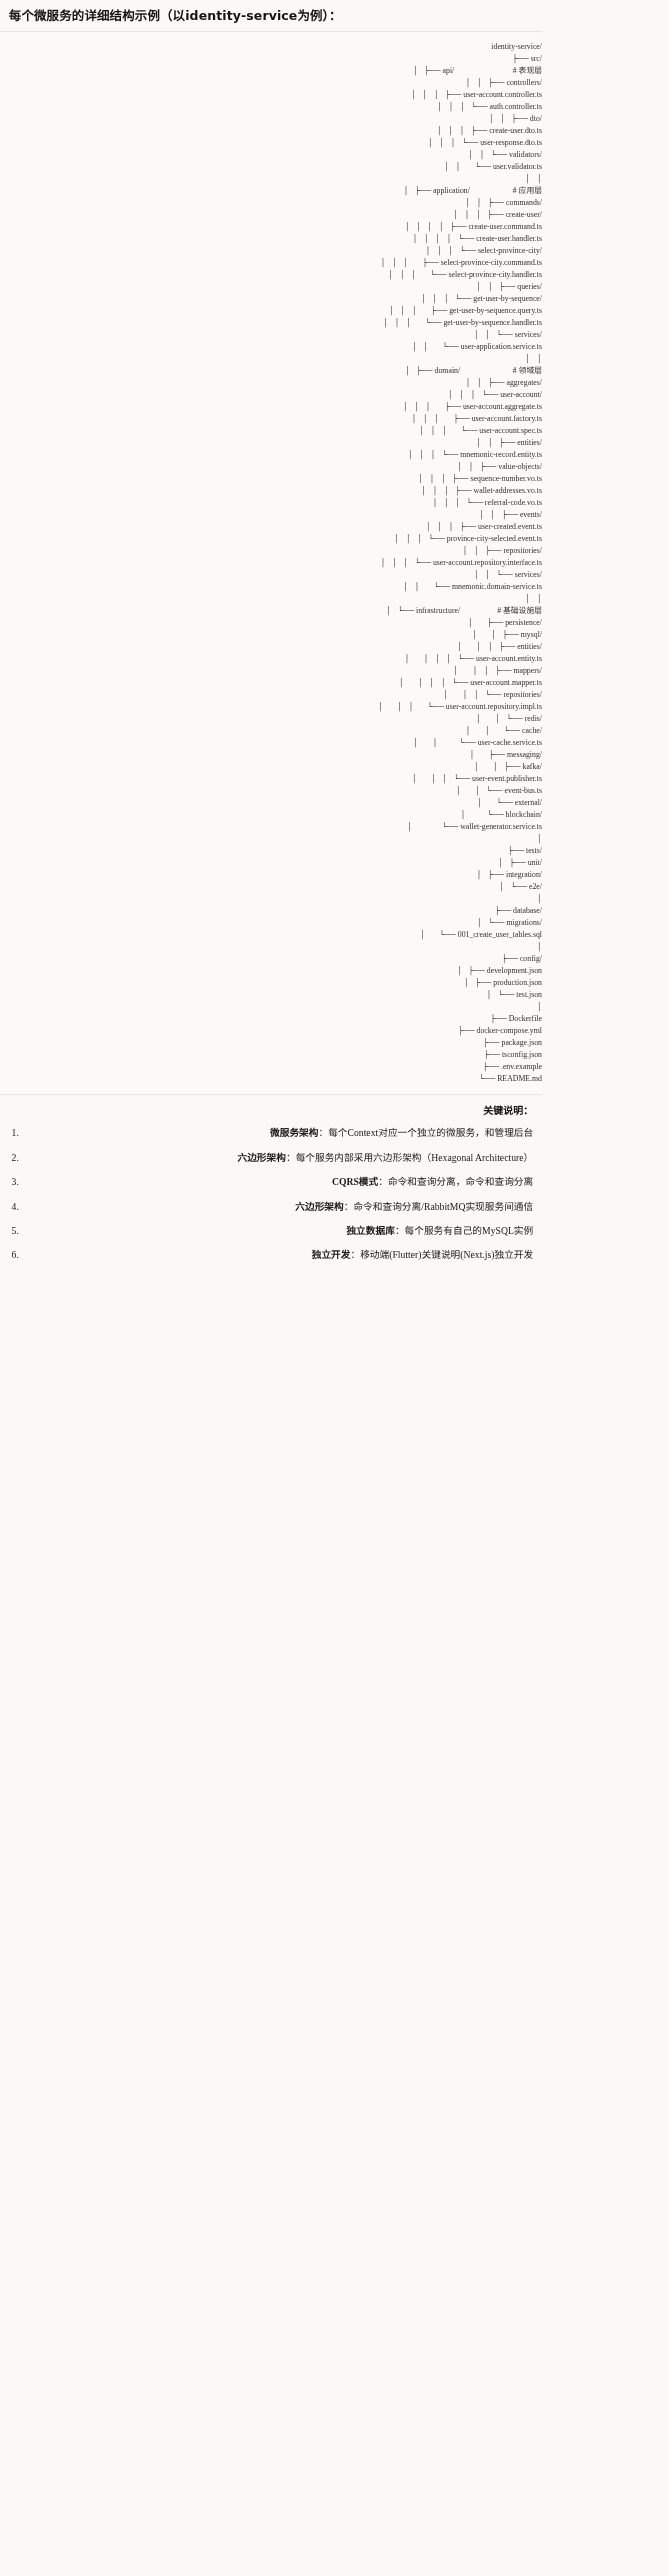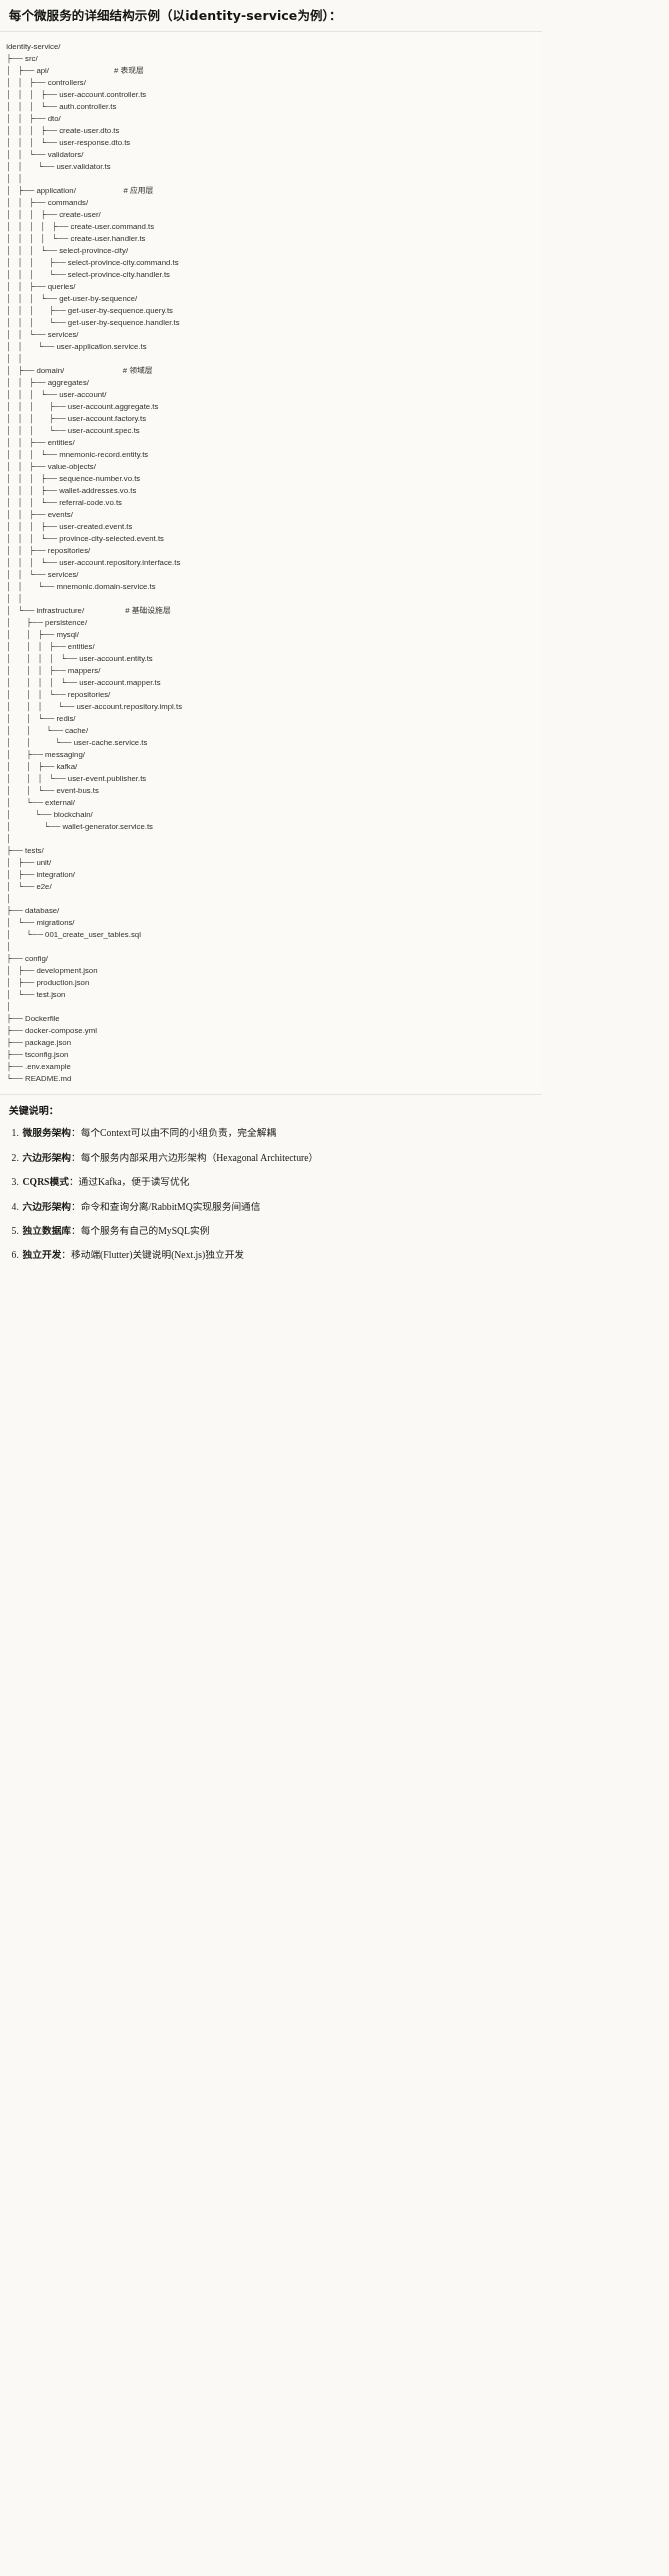--- a/index.html
+++ b/index.html
@@ -42,32 +42,34 @@
   
   .tree-block {
     background: #fbfaf7;
     margin: 0;
     padding: 8.8px 0 8.8px 6.3px;
     overflow: visible;
   }
   pre.tree {
     margin: 0;
     padding: 0;
-    font-family: Liberation Sans, sans-serif;
+    font-family: Liberation Serif, serif;
     font-size: 7.8px;
     line-height: 12px;
     color: #30302e;
     white-space: pre;
     tab-size: 4;
     letter-spacing: 0px;
+    text-align: right;
   }
 
   
   .notes {
     padding: 8.8px 8.8px 6.3px 8.8px;
+    text-align: right;
   }
   .notes-title {
     font-family: "DejaVu Sans", "Liberation Sans", sans-serif;
     font-weight: bold;
     font-size: 10px;
     line-height: 13.8px;
     color: #141413;
     margin: 0 0 8.8px 0;
   }
   ol.note-list {
@@ -192,27 +194,27 @@
 ├── .env.example
 └── README.md</pre>
   </div>
 
   <hr class="rule">
 
   <div class="notes">
     <div class="notes-title">关键说明：</div>
     <ol class="note-list">
       <li>
-        <span class="k">微服务架构</span><span>：</span><span>每个Context可以由不同的小组负责，完全解耦</span>
+        <span class="k">微服务架构</span><span>：</span><span>每个Context对应一个独立的微服务，和管理后台</span>
       </li>
       <li>
         <span class="k">六边形架构</span><span>：</span><span>每个服务内部采用六边形架构（Hexagonal Architecture）</span>
       </li>
       <li>
-        <span class="k">CQRS模式</span><span>：</span><span>通过Kafka，便于读写优化</span>
+        <span class="k">CQRS模式</span><span>：</span><span>命令和查询分离，命令和查询分离</span>
       </li>
       <li>
         <span class="k">六边形架构</span><span>：</span><span>命令和查询分离/RabbitMQ实现服务间通信</span>
       </li>
       <li>
         <span class="k">独立数据库</span><span>：</span><span>每个服务有自己的MySQL实例</span>
       </li>
       <li>
         <span class="k">独立开发</span><span>：</span><span>移动端(Flutter)关键说明(Next.js)独立开发</span>
       </li>

